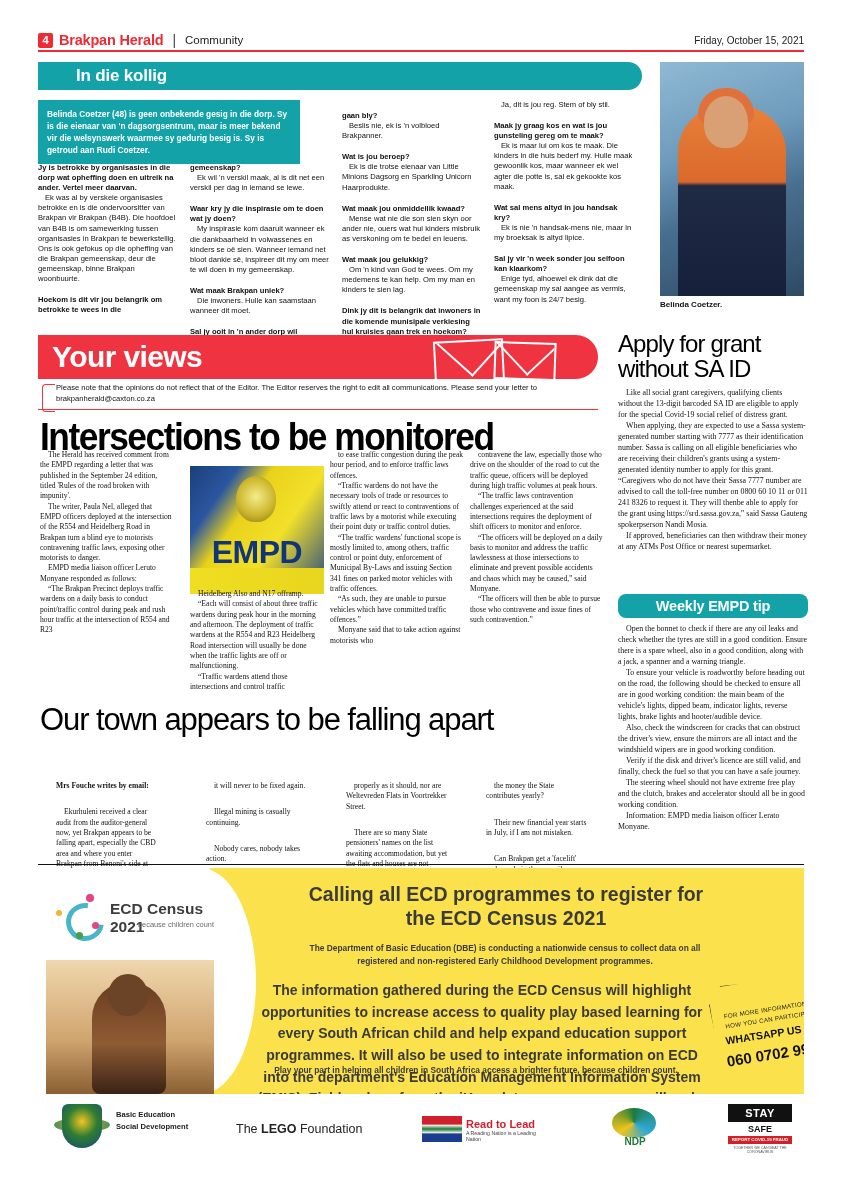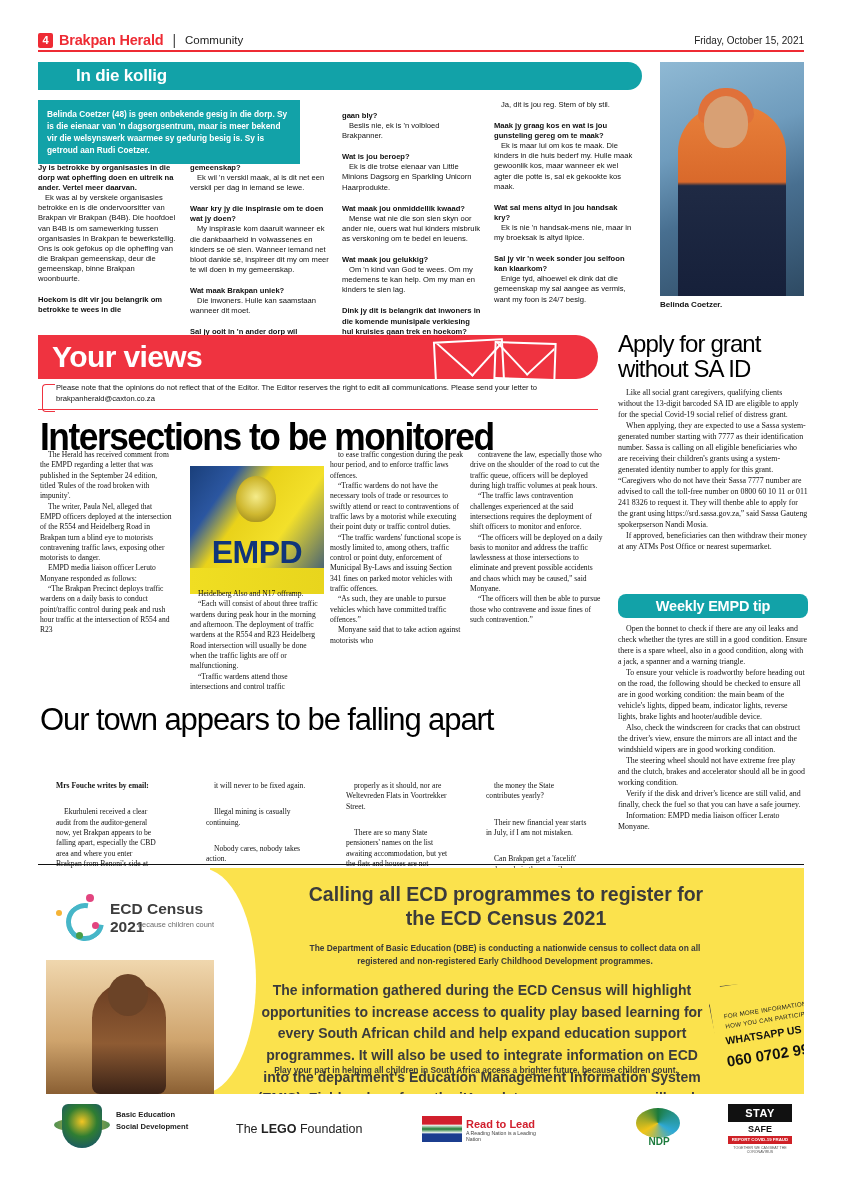--- a/index.html
+++ b/index.html
@@ -290,21 +290,21 @@
   .logo-lego b { font-weight:bold; }
 
   .logo-r2l { position:absolute; left:384px; top:12px; width:118px; height:40px; }
   .logo-r2l .flag {
     position:absolute; left:0; top:6px; width:40px; height:26px;
     background:linear-gradient(180deg,#d11f2d 0%, #d11f2d 32%, #fff 34%, #1f7a33 50%, #fff 66%, #1b3d8f 68%, #1b3d8f 100%);
   }
   .logo-r2l .t1 { position:absolute; left:44px; top:8px; font-size:11px; color:#d11f2d; font-weight:bold; }
   .logo-r2l .t2 { position:absolute; left:44px; top:20px; font-size:5.2px; color:#444; width:74px; }
 
-  .logo-ndp { position:absolute; left:592px; top:8px; width:58px; height:48px; }
+  .logo-ndp { position:absolute; left:568px; top:8px; width:58px; height:48px; }
   .logo-ndp .circ {
     position:absolute; left:6px; top:2px; width:44px; height:30px;
     border-radius:50%; background:conic-gradient(#1b7a3c,#2fa9d6,#f0c419,#1b7a3c);
   }
   .logo-ndp .txt { position:absolute; left:4px; top:30px; width:50px; text-align:center;
     font-size:10px; font-weight:bold; color:#1b7a3c; }
 
   .logo-staysafe { position:absolute; left:690px; top:6px; width:64px; height:52px; }
   .logo-staysafe .band {
     position:absolute; left:0; top:0; width:64px; height:18px; background:#111;
@@ -471,22 +471,22 @@
       <p>If approved, beneficiaries can then withdraw their money at any ATMs Post Office or nearest supermarket.</p>
     </div>
 
   <div class="emdp-tip-banner">
     <span>Weekly EMPD tip</span>
   </div>
   <div class="tip-body">
       <p>Open the bonnet to check if there are any oil leaks and check whether the tyres are still in a good condition. Ensure there is a spare wheel, also in a good condition, along with a jack, a spanner and a warning triangle.</p>
       <p>To ensure your vehicle is roadworthy before heading out on the road, the following should be checked to ensure all are in good working condition: the main beam of the vehicle's lights, dipped beam, indicator lights, reverse lights, brake lights and hooter/audible device.</p>
       <p>Also, check the windscreen for cracks that can obstruct the driver's view, ensure the mirrors are all intact and the windshield wipers are in good working condition.</p>
+      <p>Verify if the disk and driver's licence are still valid, and finally, check the fuel so that you can have a safe journey.</p>
       <p>The steering wheel should not have extreme free play and the clutch, brakes and accelerator should all be in good working condition.</p>
-      <p>Verify if the disk and driver's licence are still valid, and finally, check the fuel so that you can have a safe journey.</p>
       <p>Information: EMPD media liaison officer Lerato Monyane.</p>
     </div>
 
   <div class="hr-black" style="left:38px; top:864px; width:766px;"></div>
   <div class="ecd-ad">
     <div class="ecd-yellow"></div>
 
     <div class="ecd-logo-wrap">
       <div class="ecd-mark">
         <span class="c ring"></span>

